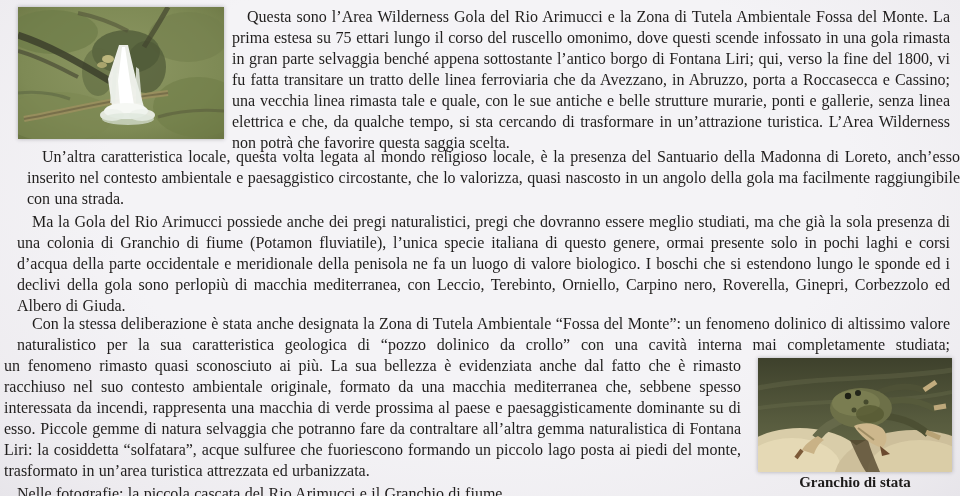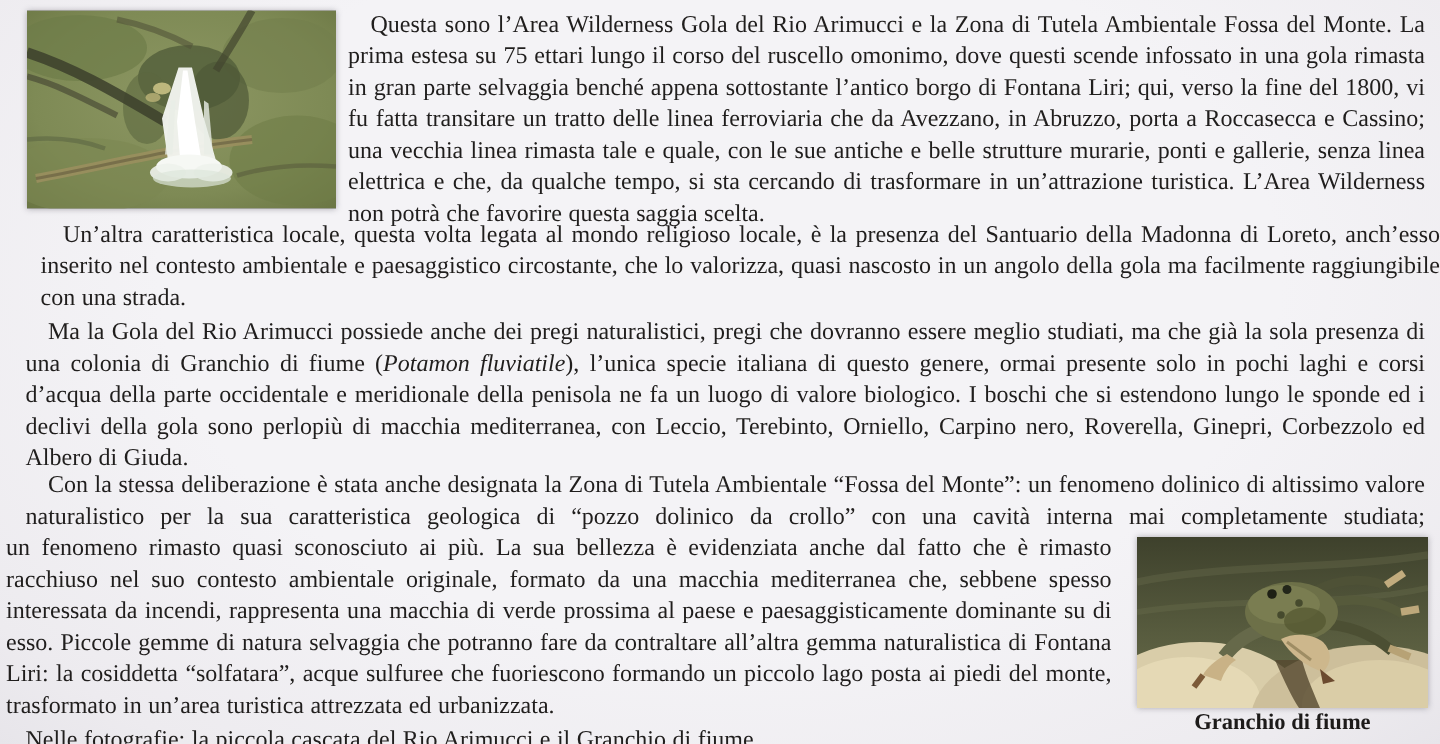--- a/index.html
+++ b/index.html
@@ -16,21 +16,21 @@
     font-size:16px;line-height:21px;
     text-align:justify;text-indent:15px;
     word-spacing:0.02em;
   }
   .p1{top:6px;left:232px;width:718px;}
   .p2{top:146px;left:27px;width:933px;}
   .p3{top:211px;left:17px;width:933px;}
   .p4a{top:313px;left:17px;width:933px;text-align-last:justify;}
   .p4b{top:355px;left:4px;width:737px;text-indent:0;}
   .footer-frag{top:483px;left:17px;width:933px;text-indent:0;}
-  .species{font-style:italic;}
+  .species{}
   figure.photo{
     position:absolute;margin:0;padding:0;
     box-shadow:0 0 4px rgba(70,68,80,0.4);
     background:#888;
   }
   .waterfall{left:18px;top:7px;width:206px;height:132px;}
   .crab{left:758px;top:358px;width:194px;height:114px;}
   figure.photo svg{display:block;}
   .caption{
     position:absolute;left:758px;top:474px;width:194px;
@@ -122,17 +122,17 @@
       <circle cx="90" cy="38" r="3.2" fill="#1e2015"></circle>
       <circle cx="100" cy="35" r="3" fill="#23261a"></circle>
       <circle cx="108" cy="44" r="2.5" fill="#3a3d24" opacity="0.8"></circle>
       <circle cx="96" cy="52" r="2.5" fill="#3a3d24" opacity="0.8"></circle>
       <path d="M96,68 C102,78 112,86 124,90 C130,84 130,76 124,70 C116,64 104,64 96,68 Z" fill="#cdb78c"></path>
       <path d="M122,88 L132,96 L124,98 Z" fill="#6b4a2f"></path>
       <path d="M100,70 L116,82" stroke="#8a7b52" stroke-width="2" fill="none" opacity="0.7"></path>
     </svg>
   </figure>
 
-  <div class="caption">Granchio di fiume</div>
+  <div class="caption">Granchio di stata</div>
 
   <p class="para footer-frag">Nelle fotografie: la piccola cascata del Rio Arimucci e il Granchio di fiume</p>
 
 </div>
 
 </body></html>

